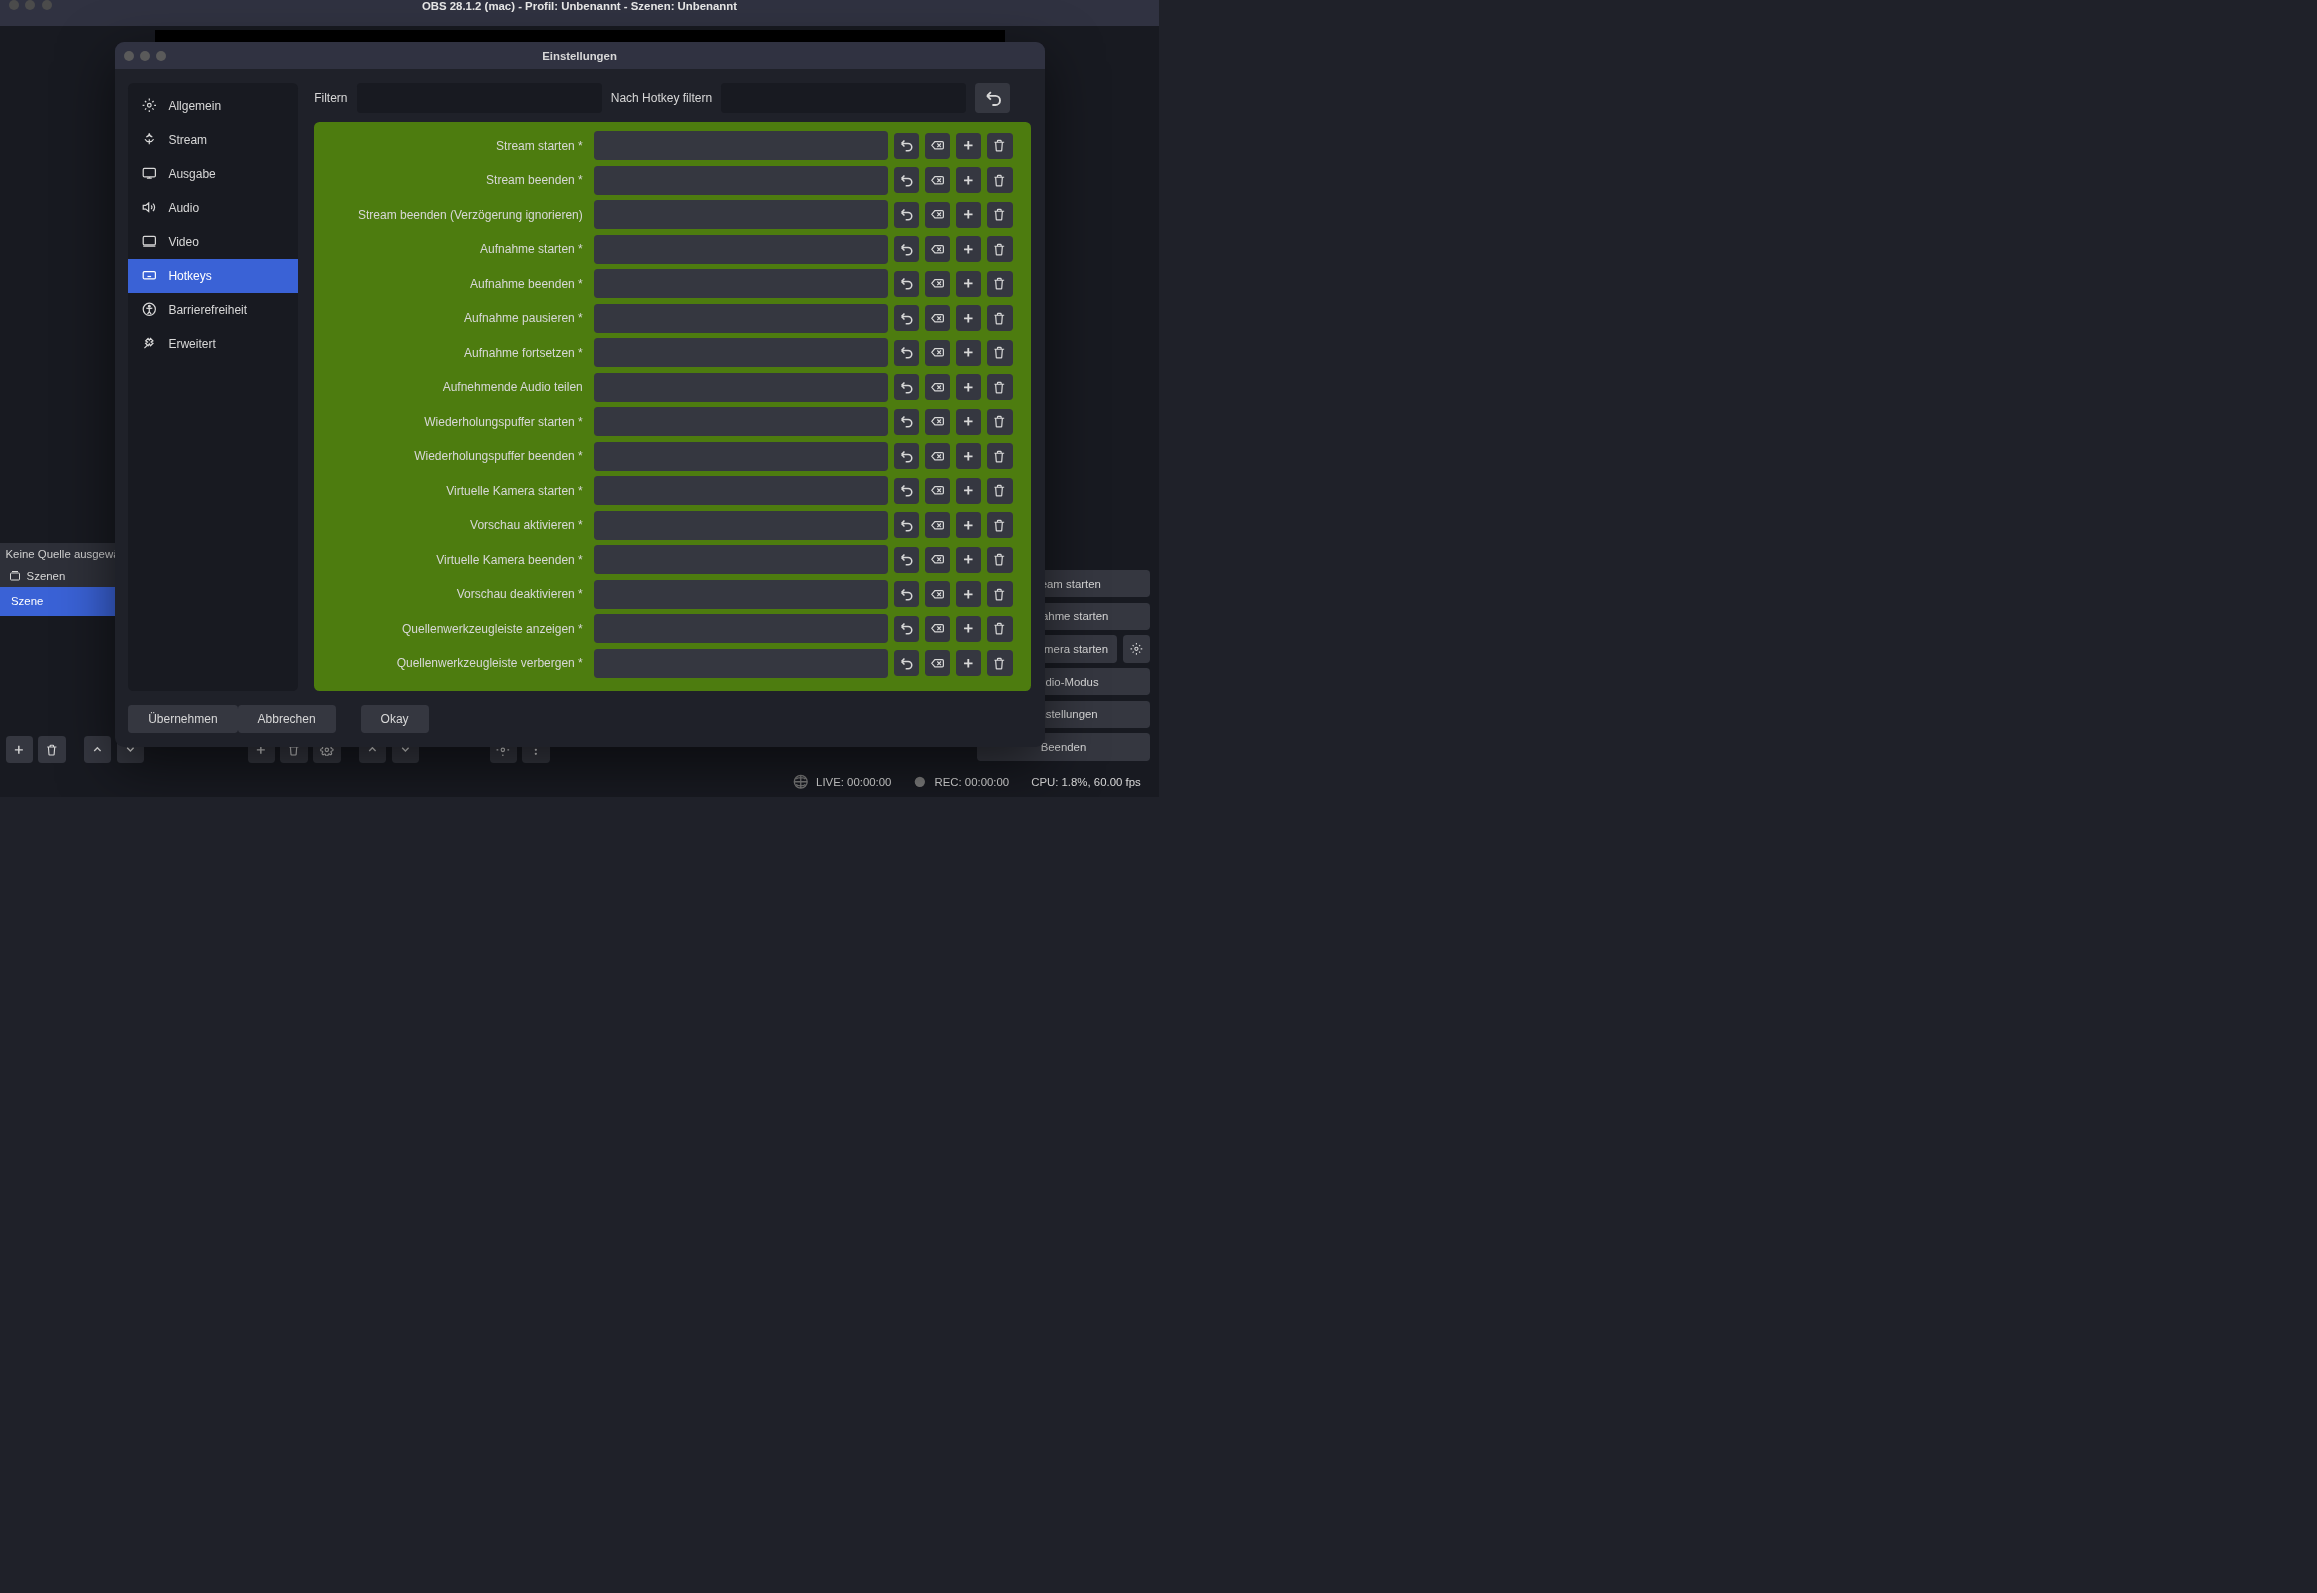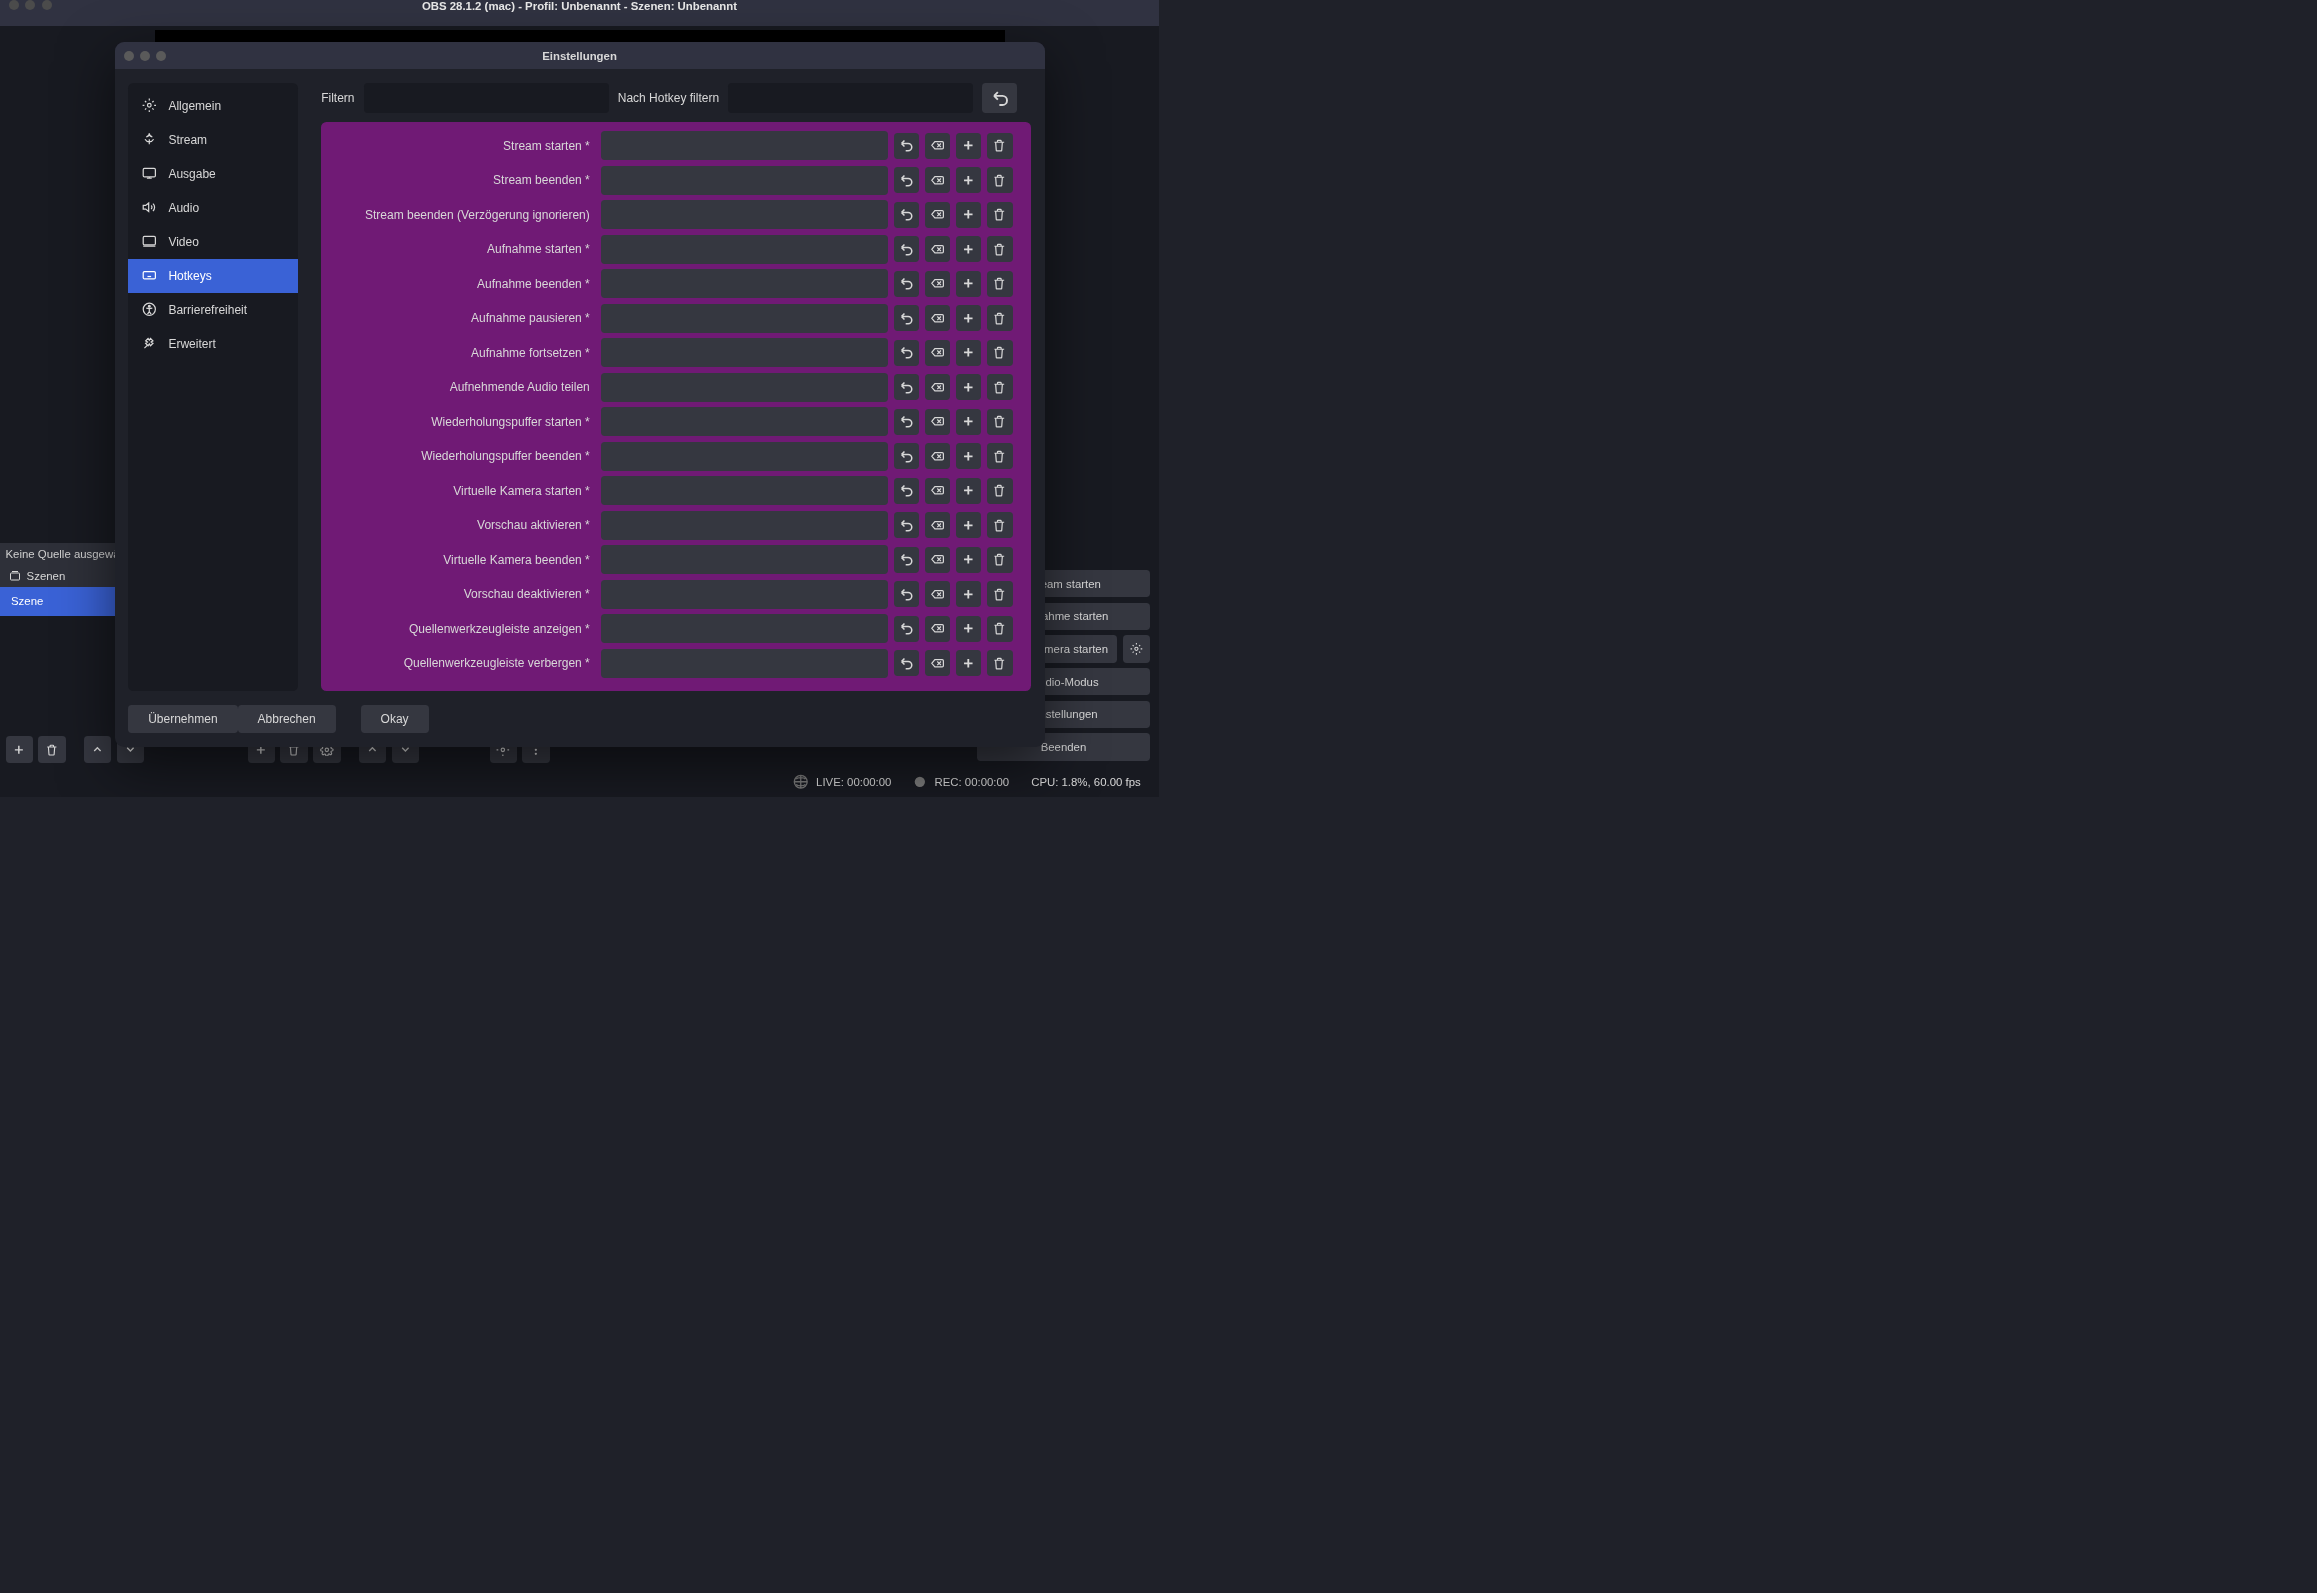--- a/index.html
+++ b/index.html
@@ -28,31 +28,31 @@
   .ctlbtn { background:#353740; border-radius:3.7px; height:27.4px; display:flex; align-items:center; justify-content:center; font-size:11.4px; color:#d8d8d8; margin-bottom:5.5px; padding:0 7.3px; cursor:pointer; }
   .ctlrow { display:flex; gap:5.5px; }
   .ctlrow .ctlbtn:first-child{ flex:1; }
   .gearbtn { width:27.4px; flex:none; }
   .statusbar { height:31px; background:#181a21; display:flex; align-items:center; justify-content:flex-end; gap:22px; padding:0 18.3px; font-size:11.4px; color:#d8d8d8; }
   .stat { display:flex; align-items:center; gap:7.3px; }
   .dlgoverlay { position:absolute; inset:0; display:flex; justify-content:center; align-items:flex-start; padding-top:42px; }
   .dialog { width:930px; height:705px; background:#1f2129; border-radius:9.1px; box-shadow:0 18.3px 55px rgba(0,0,0,.55); display:flex; flex-direction:column; overflow:hidden; }
   .dlg-title { height:27.4px; background:#303241; display:flex; align-items:center; position:relative; }
   .dlg-title .title { position:absolute; left:50%; transform:translateX(-50%); font-weight:600; font-size:11.4px; }
-  .dlgbody { flex:1; display:flex; padding:13.7px; gap:23px; min-height:0; }
+  .dlgbody { flex:1; display:flex; padding:13.7px; gap:16px; min-height:0; }
   .sidebar { width:170px; background:#181a21; border-radius:5.5px; padding:5.5px 0; flex-shrink:0; }
   .sb-item { height:34px; display:flex; align-items:center; gap:11px; padding:0 12.8px; font-size:12px; color:#d8d8d8; cursor:pointer; }
   .sb-item .sicon{ width:16.4px; display:flex; justify-content:center; font-size:12.8px; }
   .sb-item.active { background:#3a62d6; color:#fff; }
   .dlgmain { flex:1; display:flex; flex-direction:column; min-height:0; gap:9.1px; }
   .filterrow { display:flex; align-items:center; gap:9.1px; height:30px; }
   .filterrow label { font-size:12px; }
   .filterinput { background:#181a21; border:none; border-radius:3.7px; height:30px; color:#d8d8d8; padding:0 7.3px; flex:1; font-size:12px; }
   .reset-filters { width:35px; height:30px; background:#353740; border-radius:3.7px; display:flex; align-items:center; justify-content:center; cursor:pointer; }
-  .hotkeys { flex:1; background:#701a75; border-radius:5.5px; padding:9.1px 5.5px 9.1px 9.1px; overflow:hidden; position:relative;}
+  .hotkeys { flex:1; background:#4d7c0f; border-radius:5.5px; padding:9.1px 5.5px 9.1px 9.1px; overflow:hidden; position:relative;}
   .hk-inner{ height:100%; overflow-y:auto; padding-right:12.8px;}
   .hk-inner::-webkit-scrollbar{ width:9.1px;}
   .hk-inner::-webkit-scrollbar-thumb{ background:#3d3f48; border-radius:4.6px;}
   .hk-inner::-webkit-scrollbar-track{ background:#181a21;}
   .hk-row { display:flex; align-items:center; gap:5.5px; margin-bottom:5.5px; }
   .hk-label { width:265px; text-align:right; padding-right:5.5px; font-size:12px; white-space:nowrap;}
   .hk-input { flex:1; height:29px; background:#353740; border:none; border-radius:3.7px; color:#d8d8d8; padding:0 7.3px; font-size:12px; }
   .hk-btn { width:25.6px; height:25.6px; background:#353740; border-radius:3.7px; display:flex; align-items:center; justify-content:center; cursor:pointer; color:#d8d8d8;}
   .dlgfooter { height:42px; display:flex; align-items:center; justify-content:flex-start; padding:0 13.7px 13.7px 13.7px; }
   .dlgfooter .right { display:flex; gap:25px;}

